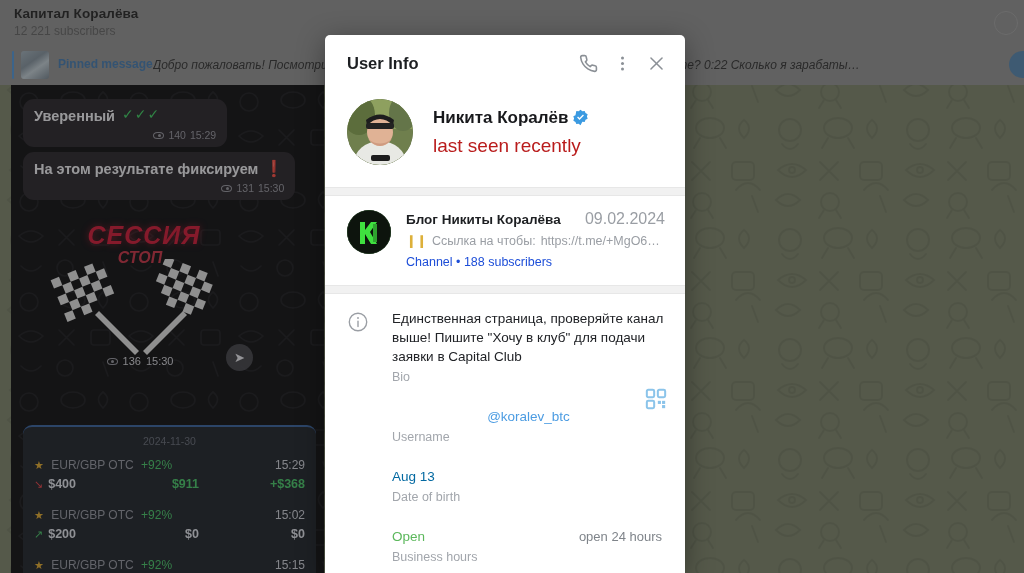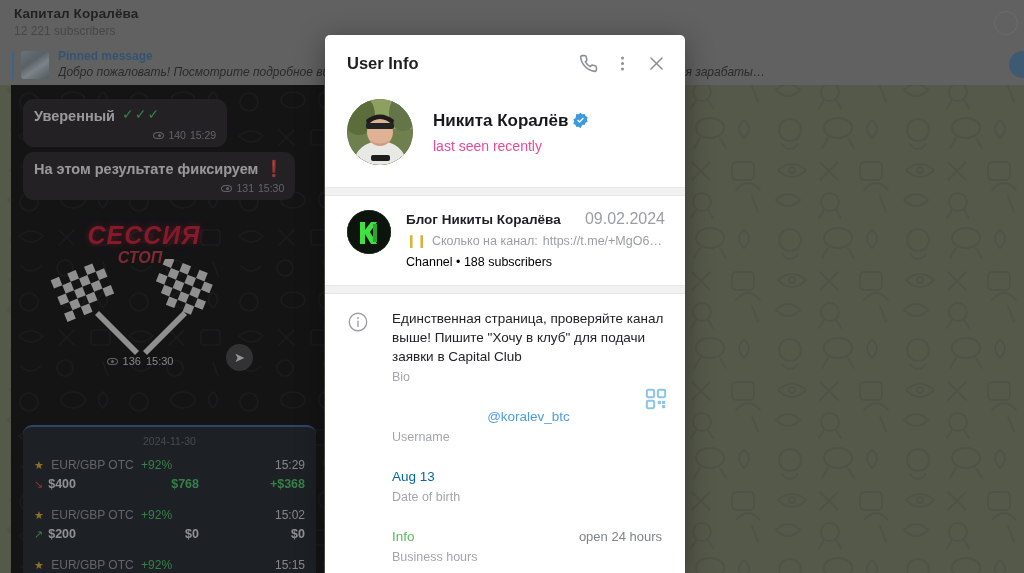--- a/index.html
+++ b/index.html
@@ -78,21 +78,21 @@
     margin-right: 7px;
     border-radius: 1px;
   }
   .pinned-thumb {
     width: 28px; height: 28px;
     border-radius: 3px;
     margin-right: 9px;
     background: linear-gradient(145deg,#9aa9b3 0%,#7d8b96 38%,#b9c5cc 60%,#6f7d88 100%);
     flex: 0 0 auto;
   }
-  .pinned-text { display: flex; flex-direction: column; min-width: 0; flex: 1; }
+  .pinned-text { display: flex; min-width: 0; flex: 1; }
   .pinned-label {
     font-size: 12px;
     font-weight: bold;
     color: #3d73a8;
     line-height: 15px;
   }
   .pinned-body {
     font-size: 12px;
     font-style: italic;
     color: #2b2b2b;
@@ -309,22 +309,22 @@
   }
   .avatar svg { position: absolute; inset: 0; }
   .prof-name-row { display: flex; align-items: center; gap: 3px; }
   .prof-name {
     font-size: 17px;
     font-weight: bold;
     color: #18191c;
   }
   .verified { width: 17px; height: 17px; display: block; }
   .prof-status {
-    font-size: 14px;
-    color: #ec4899;
+    font-size: 19px;
+    color: #b91c1c;
     margin-top: 7px;
   }
 
   .divider {
     height: 9px;
     background: #f1f1f1;
     border-top: 1px solid #e7e7e7;
     border-bottom: 1px solid #e7e7e7;
     flex: 0 0 auto;
   }
@@ -359,21 +359,21 @@
     margin-top: 5px;
     font-size: 12.5px;
     color: #9a9ea4;
     white-space: nowrap;
     overflow: hidden;
   }
   .quote-mark { color: #ddb03a; font-weight: bold; margin-right: 5px; }
   .ch-link { color: #9a9ea4; margin-left: 5px; overflow: hidden; text-overflow: ellipsis; }
   .ch-sub {
     font-size: 12.5px;
-    color: #000000;
+    color: #1d4ed8;
     margin-top: 7px;
   }
 
   .info-section {
     padding: 15px 20px 4px 22px;
     flex: 1 1 auto;
     position: relative;
   }
   .info-row { display: flex; align-items: flex-start; }
   .info-icon {
@@ -546,21 +546,21 @@
           <div>
             <span class="star">★</span>
             <span class="trade-pair">EUR/GBP OTC</span>
             <span class="trade-pct">+92%</span>
           </div>
           <span class="trade-time">15:29</span>
         </div>
         <div class="trade-line2">
           <span class="arrow-down">↘</span>
           <span class="amt-stake">$400</span>
-          <span class="amt-payout">$768</span>
+          <span class="amt-payout">$911</span>
           <span class="amt-profit">+$368</span>
         </div>
       </div>
 
       <div class="trade-row">
         <div class="trade-line1">
           <div>
             <span class="star">★</span>
             <span class="trade-pair">EUR/GBP OTC</span>
             <span class="trade-pct">+92%</span>
@@ -677,21 +677,21 @@
           <path d="M26 14 l4 0 l0 18 l-4 0z" fill="#2fa32f"></path>
         </svg>
       </div>
       <div class="ch-body">
         <div class="ch-top">
           <span class="ch-name">Блог Никиты Коралёва</span>
           <span class="ch-date">09.02.2024</span>
         </div>
         <div class="ch-msg">
           <span class="quote-mark">❙❙</span>
-          <span>Сколько на канал:</span>
+          <span>Ссылка на чтобы:</span>
           <span class="ch-link">https://t.me/+MgO6RidC…</span>
         </div>
         <div class="ch-sub">Channel • 188 subscribers</div>
       </div>
     </div>
 
     <div class="divider"></div>
 
     <div class="info-section">
       <div class="info-row">
@@ -722,21 +722,21 @@
         </g>
       </svg>
 
       <div class="detail-block">
         <div class="detail-value">Aug 13</div>
         <div class="sub-label">Date of birth</div>
       </div>
 
       <div class="detail-block">
         <div class="row-split">
-          <span class="detail-value open-green">Info</span>
+          <span class="detail-value open-green">Open</span>
           <span class="open-hours">open 24 hours</span>
         </div>
         <div class="sub-label">Business hours</div>
       </div>
 
     </div>
 
   </div>
 </div>
 

